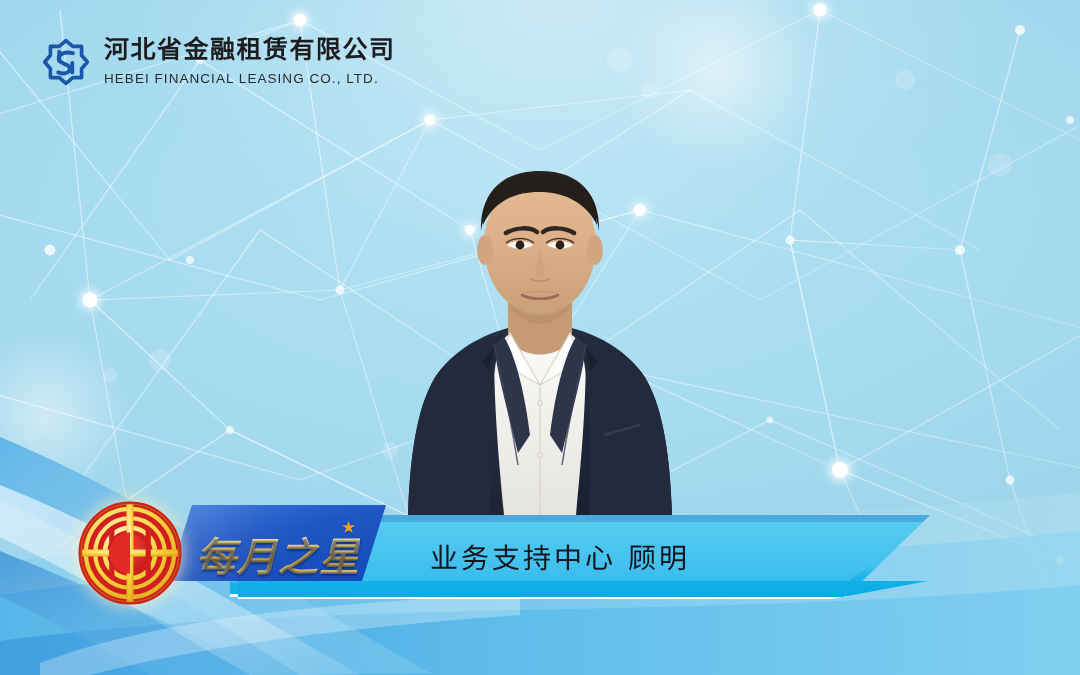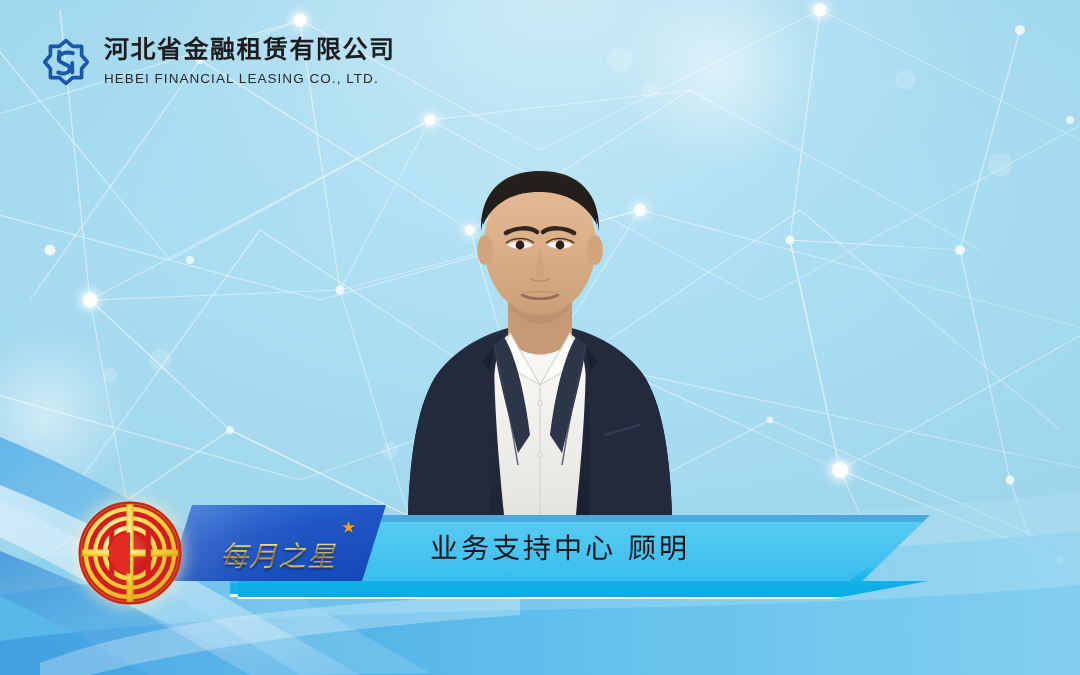--- a/index.html
+++ b/index.html
@@ -165,22 +165,22 @@
     left: 178px;
     top: 16px;
     width: 200px;
     height: 56px;
     display: flex;
     align-items: center;
     justify-content: center;
   }
   .lt-title-text {
     font-family: "DejaVu Sans", "Liberation Sans", sans-serif;
-    font-size: 28px;
-    font-weight: 400;
+    font-size: 40px;
+    font-weight: 700;
     font-style: italic;
     letter-spacing: 1px;
     background: linear-gradient(180deg, #fdf0c0 0%, #f6d87a 34%, #d9a63a 62%, #f2d37a 88%, #c9922c 100%);
     -webkit-background-clip: text;
     background-clip: text;
     color: transparent;
     text-shadow: 0 2px 2px rgba(8,30,80,0.55);
     white-space: nowrap;
     margin-top: 22px;
   }
@@ -194,20 +194,21 @@
     line-height: 1;
   }
 
   
   .lt-caption {
     position: absolute;
     left: 430px;
     top: 27px;
     height: 60px;
     display: flex;
+    align-items: center;
   }
   .lt-caption-text {
     font-family: "DejaVu Sans", "Liberation Sans", sans-serif;
     font-size: 28px;
     font-weight: 400;
     letter-spacing: 3px;
     color: #13161c;
     white-space: nowrap;
   }
 

